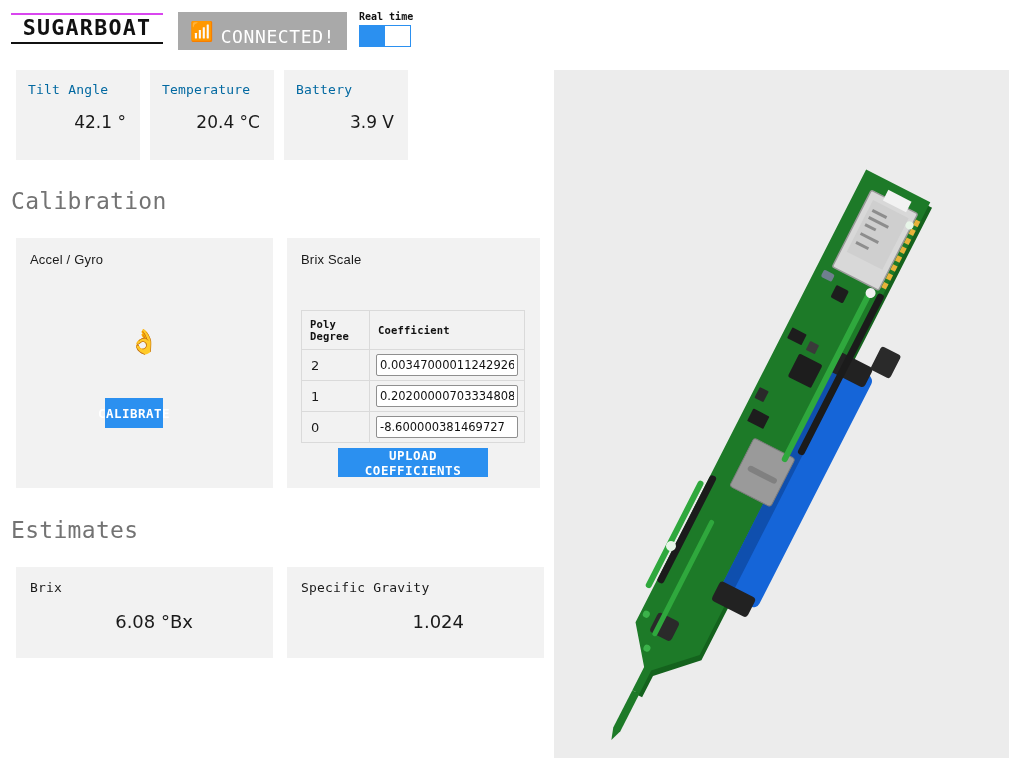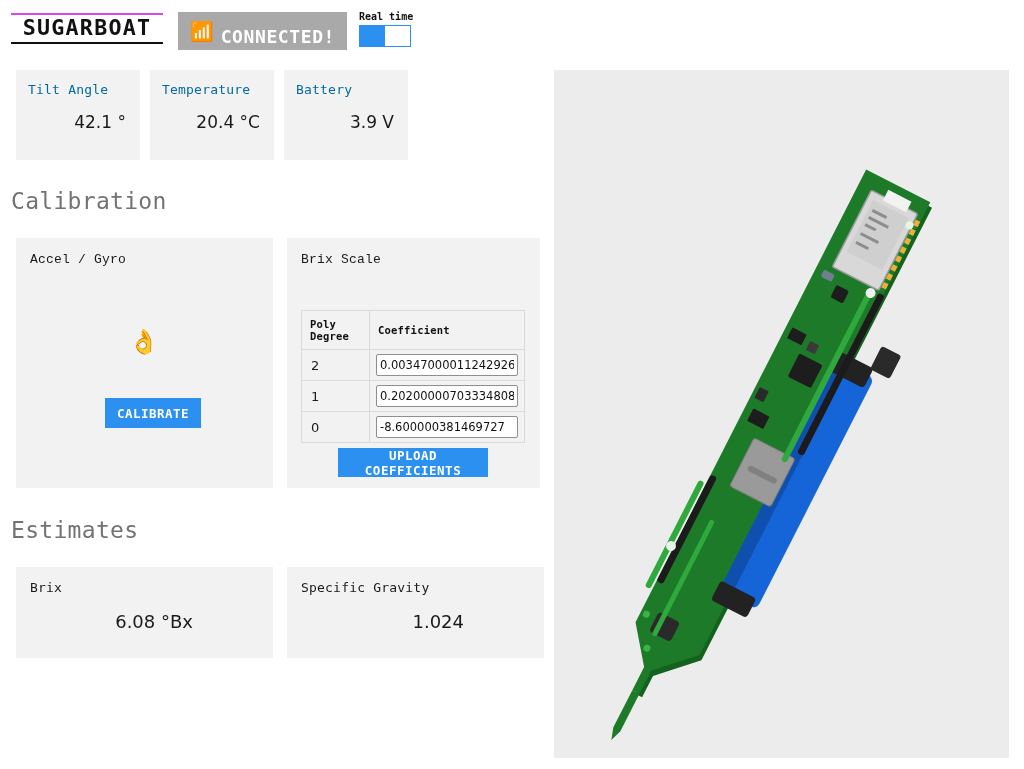--- a/index.html
+++ b/index.html
@@ -57,21 +57,21 @@
     box-sizing: border-box;
   }
   #conn-badge .bt {
     font-size: 19px;
     line-height: 19px;
     color: #fff;
     font-family: "DejaVu Sans", sans-serif;
   }
   #conn-badge .label {
     font-family: "DejaVu Sans Mono", monospace;
-    font-weight: bold;
+    font-weight: normal;
     font-size: 18px;
     letter-spacing: 0.6px;
     color: #fff;
     margin-top: 10px;
   }
   #realtime-wrap {
     position: absolute;
     left: 359px; top: 11px;
     width: 52px;
     font-weight: bold;
@@ -159,21 +159,21 @@
     width: 257px;
     height: 250px;
     padding: 14px 14px 0 14px;
   }
   #brix-card {
     width: 253px;
     height: 250px;
     padding: 14px 14px 0 14px;
   }
   .panel-label {
-    font-family: Liberation Mono, monospace;
+    font-family: Liberation Sans, sans-serif;
     font-size: 13px;
     color: #1a1a1a;
     letter-spacing: 0.2px;
   }
   #accel-emoji {
     position: absolute;
     left: 0; right: 0;
     top: 92px;
     text-align: center;
     font-size: 24px;
@@ -190,21 +190,21 @@
     letter-spacing: 0.5px;
     padding: 0;
     cursor: pointer;
     display: flex;
     align-items: center;
     justify-content: center;
   }
   #calibrate-btn {
     position: absolute;
     left: 89px; top: 160px;
-    width: 96px; height: 30px;
+    width: 58px; height: 30px;
   }
   #brix-table {
     position: absolute;
     left: 14px; top: 72px;
     width: 224px;
     border-collapse: collapse;
     font-family: "DejaVu Sans Mono", monospace;
     padding-left: 48px;
   }
   #brix-table th {

